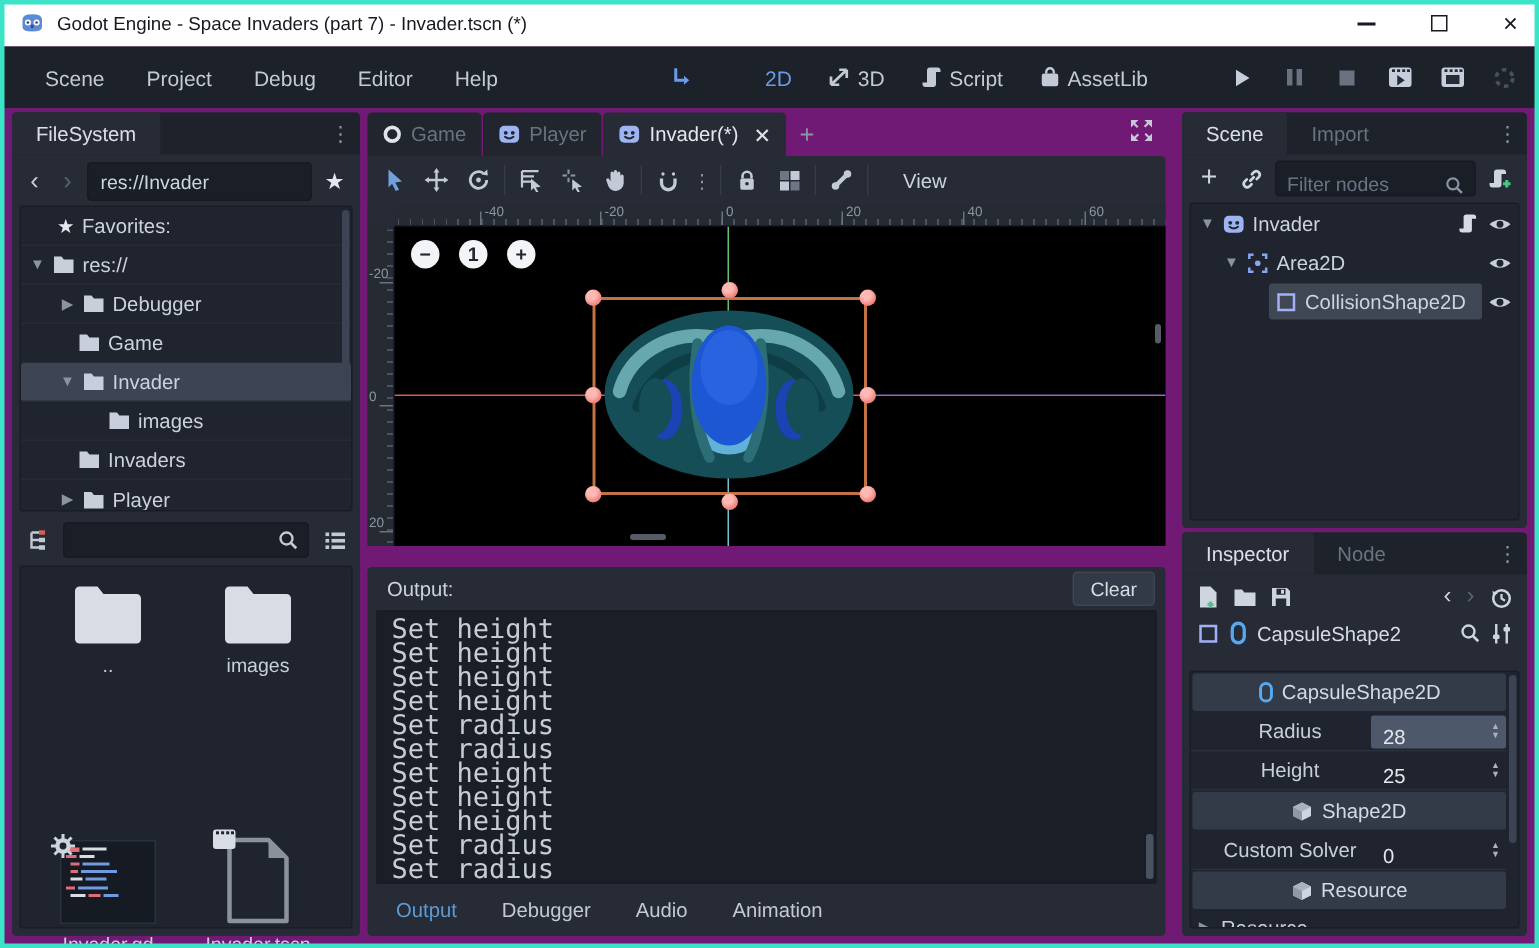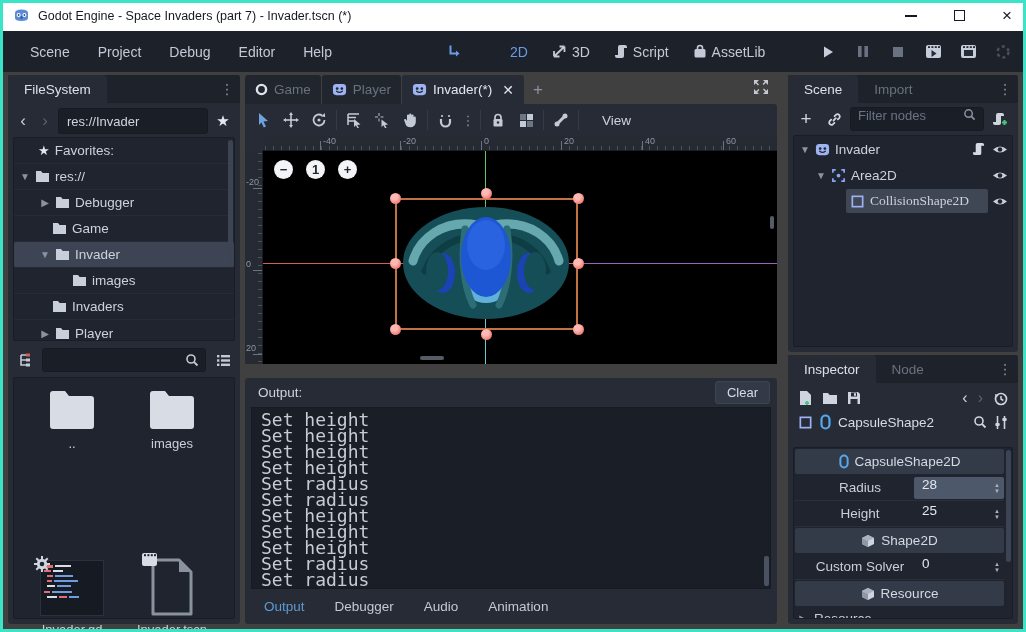--- a/index.html
+++ b/index.html
@@ -1,20 +1,20 @@
 <!DOCTYPE html>
 <html><head>
 <meta charset="utf-8">
 <style>
   * { margin:0; padding:0; box-sizing:border-box; }
   html,body { background:#0e1116; }
   body { font-family:"Liberation Sans", sans-serif; }
   .screen {
     position:relative; width:1026px; height:632px; overflow:hidden;
-    background:#404040; color:#cdd3de; font-size:13px;
+    background:#701a75; color:#cdd3de; font-size:13px;
   }
   .screen::after { content:''; position:absolute; inset:0; border:3px solid #3be4c7; pointer-events:none; z-index:999; }
 
   
   .titlebar { position:absolute; left:0; top:0; right:0; height:31px; background:#ffffff; color:#16191f; display:flex; align-items:center; }
   .titlebar .gicon { margin-left:13px; width:17px; height:17px; }
   .titlebar .ttl { margin-left:8px; font-size:12.5px; }
   .wbtns { position:absolute; right:10px; top:0; height:31px; display:flex; align-items:center; gap:30px; }
   .wbtn { width:18px; height:18px; display:flex; align-items:center; justify-content:center; color:#16191f; }
   .min-glyph { width:12px; height:2px; background:#16191f; }
@@ -109,42 +109,42 @@
   .out-log { position:absolute; left:6px; right:6px; top:29px; bottom:35px; background:#1a1e27; border:1px solid #161a22;
     font-family:"DejaVu Sans Mono", monospace; font-size:18px; color:#c7ccd4; padding:4px 9px; line-height:16px; overflow:hidden; }
   .log-scroll { position:absolute; right:8px; bottom:38px; width:5px; height:30px; background:#4a5261; border-radius:2px; }
   .out-tabs { position:absolute; left:6px; bottom:4px; height:28px; display:flex; align-items:center; gap:4px; }
   .btab { padding:4px 13px; font-size:13.5px; color:#c3c9d3; }
   .btab.active { color:#5d9bd3; }
 
   
   .scene-panel { position:absolute; left:788px; top:75px; width:230px; height:277px; }
   .sp-toolbar { display:flex; align-items:center; gap:4px; padding:4px 6px 2px 6px; }
-  .sp-filter { flex:1; height:24px; display:flex; align-items:flex-start; padding:0 7px; gap:4px; }
+  .sp-filter { flex:1; height:24px; display:flex; align-items:flex-end; padding:0 7px; gap:4px; }
   .sp-filter .ph { flex:1; color:#6b7382; font-size:13px; }
   .sp-tree { position:absolute; left:5px; right:5px; top:60px; bottom:5px; }
   .srow { position:relative; height:26px; display:flex; align-items:center; gap:5px; font-size:13.5px; color:#ccd2dd; }
   .srow .sel-bg { position:absolute; top:1px; bottom:1px; background:#3f4654; border-radius:2px; z-index:0; }
   .srow > * { position:relative; z-index:1; }
   .row-right { margin-left:auto; display:flex; align-items:center; gap:7px; padding-right:4px; }
 
   
   .insp-panel { position:absolute; left:788px; top:355px; width:230px; height:269px; }
   .insp-toolbar { display:flex; align-items:center; gap:9px; padding:6px 10px 2px 10px; }
   .insp-hist { margin-left:auto; display:flex; align-items:center; gap:10px; }
   .harrow { font-size:16px; color:#cdd3de; }
   .harrow.dim { color:#5a6270; }
   .obj-row { display:flex; align-items:center; gap:7px; padding:5px 10px 3px 10px; }
   .obj-name { font-size:13.5px; color:#d6dbe4; flex:1; white-space:nowrap; overflow:hidden; }
   .props { position:absolute; left:5px; right:5px; top:92px; bottom:5px; overflow:hidden; }
   .prop-scroll { position:absolute; right:1px; top:2px; width:5px; height:112px; background:#3c4352; border-radius:3px; }
   .cat-head { height:25px; margin:1px 8px 1px 1px; background:#333b48; border-radius:2px; display:flex; align-items:center; justify-content:center; gap:6px; color:#d4d9e2; font-size:13.5px; }
   .prow { height:26px; display:flex; align-items:center; padding-left:12px; border-bottom:1px solid #2a2f3a; margin-right:8px; }
   .prow .plabel { width:108px; color:#c8cfda; font-size:13.5px;text-align:center; }
-  .pval { position:relative; flex:1; height:22px; display:flex; align-items:flex-start; padding-left:8px; color:#e3e7ee; font-size:13.5px; border-radius:2px; }
+  .pval { position:relative; flex:1; height:22px; display:flex; align-items:flex-end; padding-left:8px; color:#e3e7ee; font-size:13.5px; border-radius:2px; }
   .pval.hl { background:#4e586b; }
   .spin { position:absolute; right:4px; top:0; height:22px; display:flex; flex-direction:column; justify-content:center; color:#aab2bf; font-size:6px; line-height:6px; }
   .res-row { height:22px; display:flex; align-items:center; gap:6px; padding-left:4px; color:#c8cfda; font-size:13.5px; }
 
   svg { display:block; }
 </style>
 </head>
 <body>
 
 <div class="screen">
@@ -707,21 +707,21 @@
             <circle cx="8" cy="8" r="2" fill="#86a5f3"></circle>
           </svg>
         <span>Area2D</span>
         <span class="row-right">
           <svg width="16" height="13" viewBox="0 0 16 13">
               <path d="M1 6.5 Q8 0.5 15 6.5 Q8 12.5 1 6.5 Z" fill="#c9cfda"></path>
               <circle cx="8" cy="6.5" r="2.3" fill="#20242e"></circle>
             </svg>
         </span>
       </div>
-      <div class="srow" style="padding-left:56px;font-family:Liberation Serif, serif;">
+      <div class="srow" style="padding-left:56px;">
         <span class="sel-bg" style="left:52px; width:142px;"></span>
         <svg width="15" height="15" viewBox="0 0 16 16">
             <rect x="2.5" y="2.5" width="11" height="11" stroke="#9fb0f5" stroke-width="1.8" fill="none"></rect>
           </svg>
         <span>CollisionShape2D</span>
         <span class="row-right">
           <svg width="16" height="13" viewBox="0 0 16 13">
               <path d="M1 6.5 Q8 0.5 15 6.5 Q8 12.5 1 6.5 Z" fill="#c9cfda"></path>
               <circle cx="8" cy="6.5" r="2.3" fill="#20242e"></circle>
             </svg>

